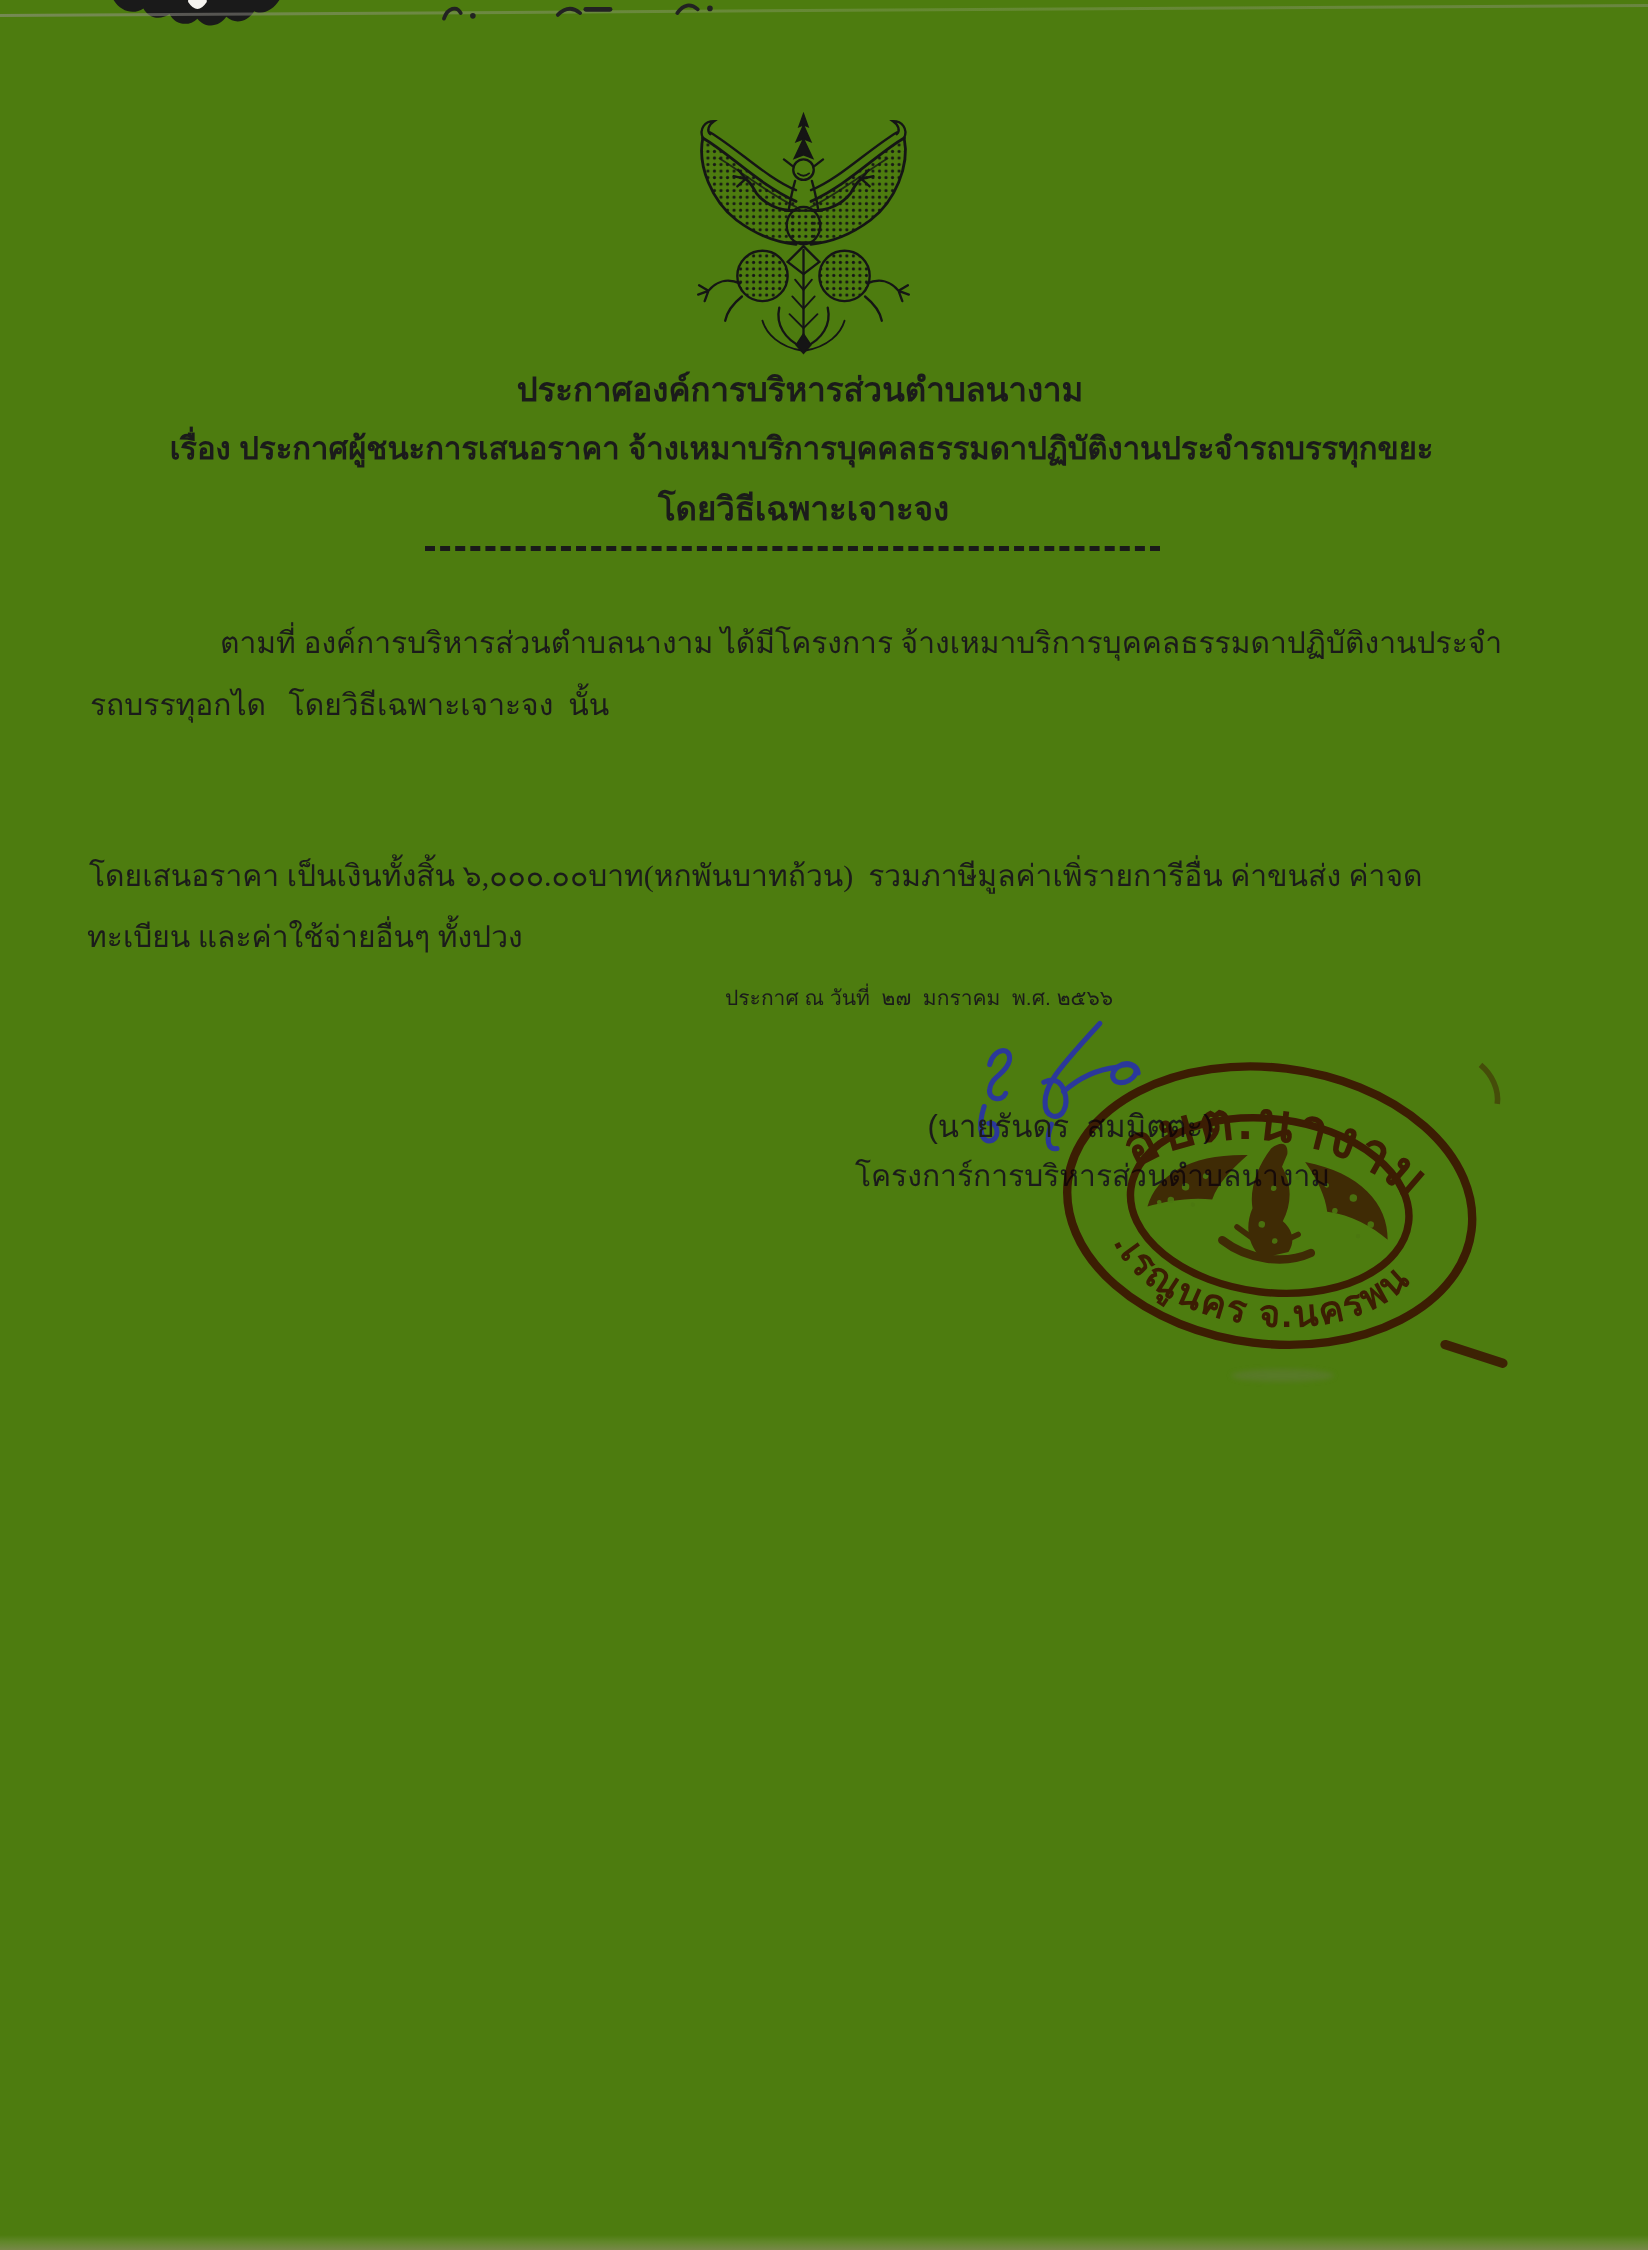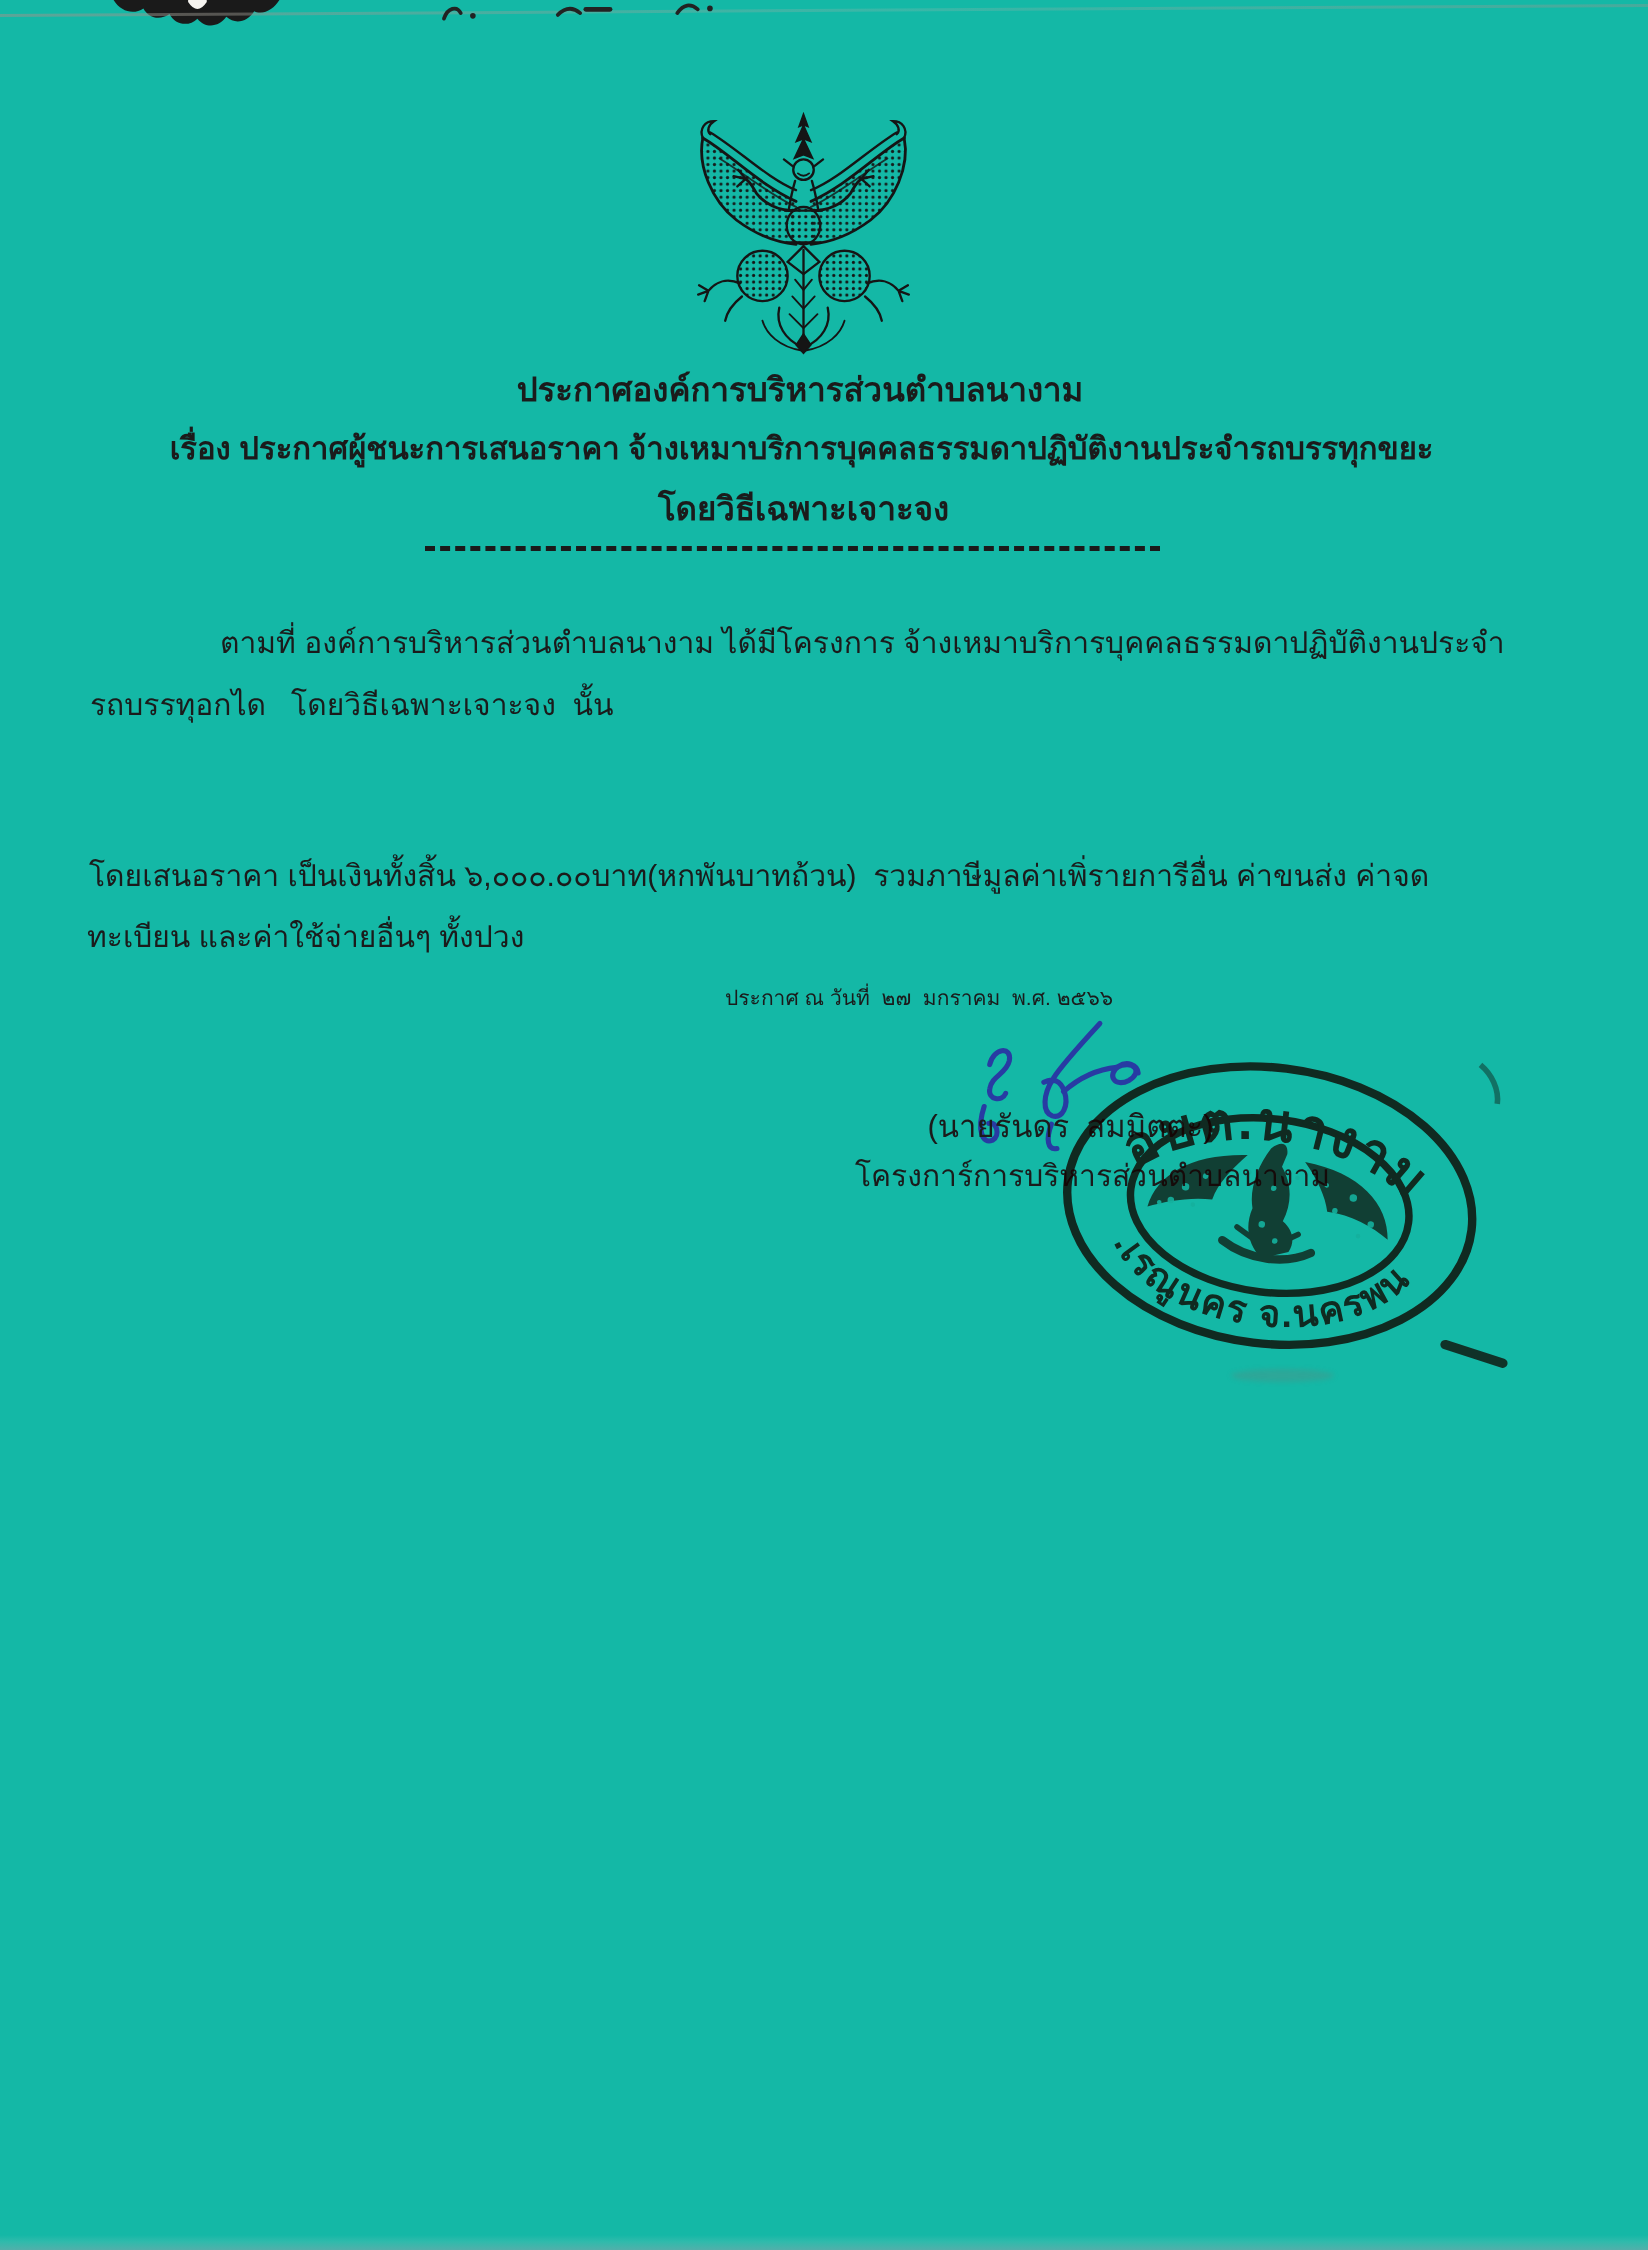--- a/index.html
+++ b/index.html
@@ -1,28 +1,28 @@
 <!DOCTYPE html>
 <html style="font-size:15px"><head>
 <meta charset="utf-8">
 <style>
   html,body{margin:0;padding:0;background:#8a8a8a;}
   .page{
     position:relative;
     width:1648px;height:2250px;
     margin:0 auto;
-    background:#14b8a6;
+    background:#4d7c0f;
     overflow:hidden;
     font-family:"Liberation Sans","DejaVu Sans",sans-serif;
     color:#1b1b1b;
   }
   .abs{position:absolute;}
   .t{white-space:pre;line-height:1.3;}
   .title{font-weight:bold;font-size:33px;text-align:center;width:1648px;left:0;}
-  .body-line{font-size:30px;}
+  .body-line{font-size:30px;font-family:Liberation Serif, serif;}
   .center-block{text-align:center;}
   .dashrule{border-top:5.6px dashed #1a1a1a;height:0;}
   .scanline{
     background:linear-gradient(to right, rgba(150,148,140,.55), rgba(185,182,174,.22) 55%, rgba(150,148,140,.4));
     transform:rotate(-0.35deg);transform-origin:left center;
   }
   .bottom-mottle{
     background:linear-gradient(to top, rgba(198,160,178,.35), rgba(215,200,206,.14) 55%, rgba(215,200,206,0));
   }
   .smudge{background:rgba(120,115,110,.25);border-radius:50%;filter:blur(2.8px);}

